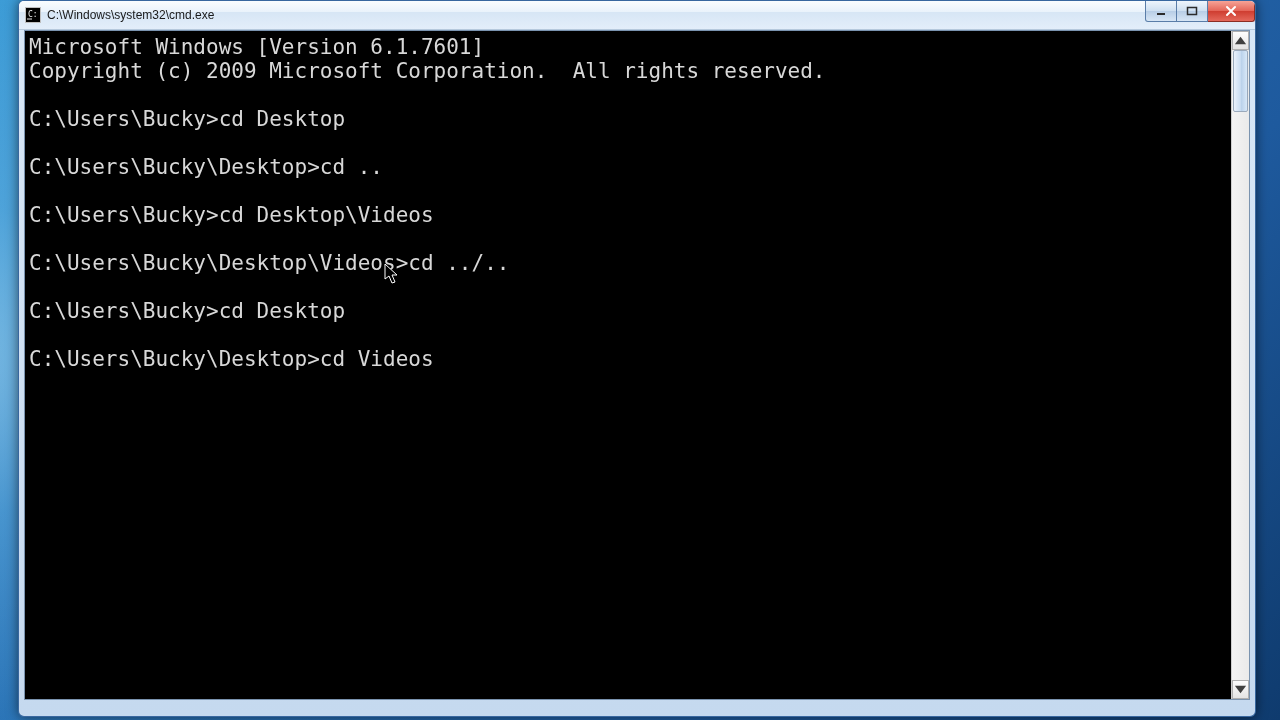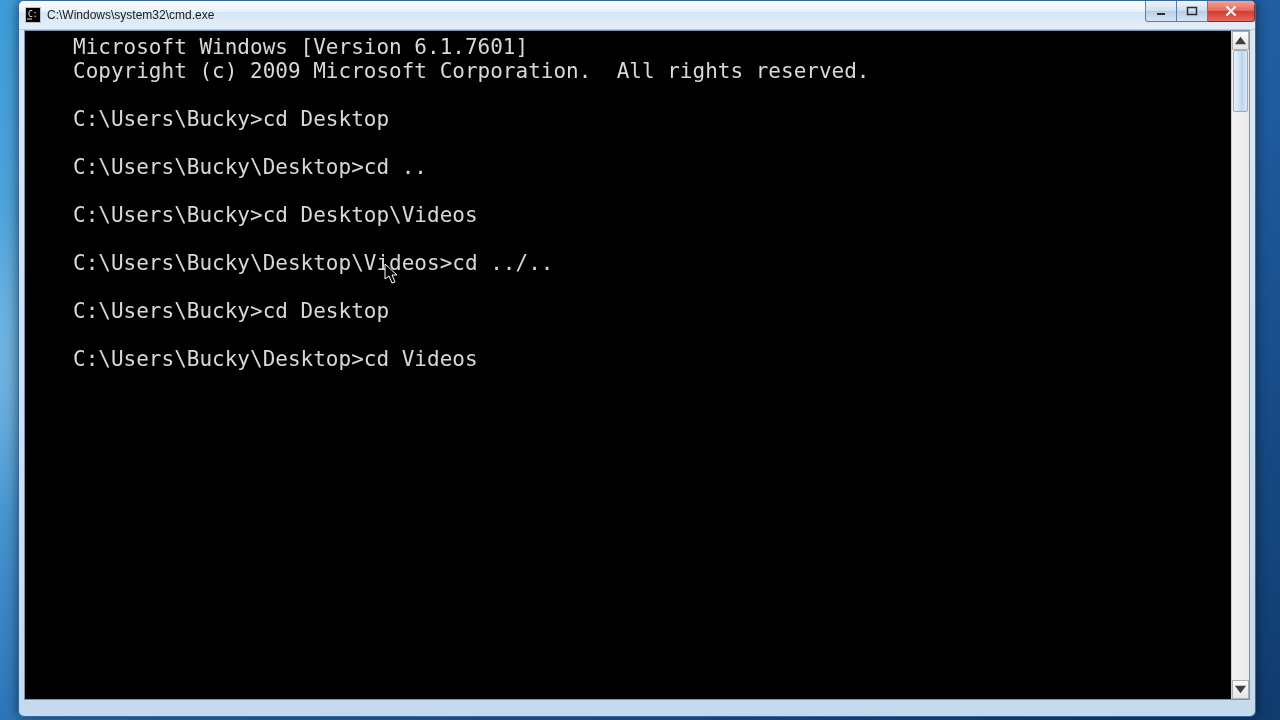--- a/index.html
+++ b/index.html
@@ -96,21 +96,20 @@
   .win-btn.close svg { width:12px; height:12px; }
 
   .client {
     flex: 1 1 auto;
     margin: 0 5px 16px 5px;
     border: 1px solid #7a93af;
     background: #000;
     display: flex;
     overflow: hidden;
     position: relative;
-    padding-left: 44px;
   }
   .terminal {
     flex: 1 1 auto;
     padding: 4px 2px 2px 4px;
     white-space: pre;
     font-family: Consolas, "Lucida Console", monospace;
     font-size: 21px;
     line-height: 24px;
     color: #d8d8d8;
     overflow: hidden;

